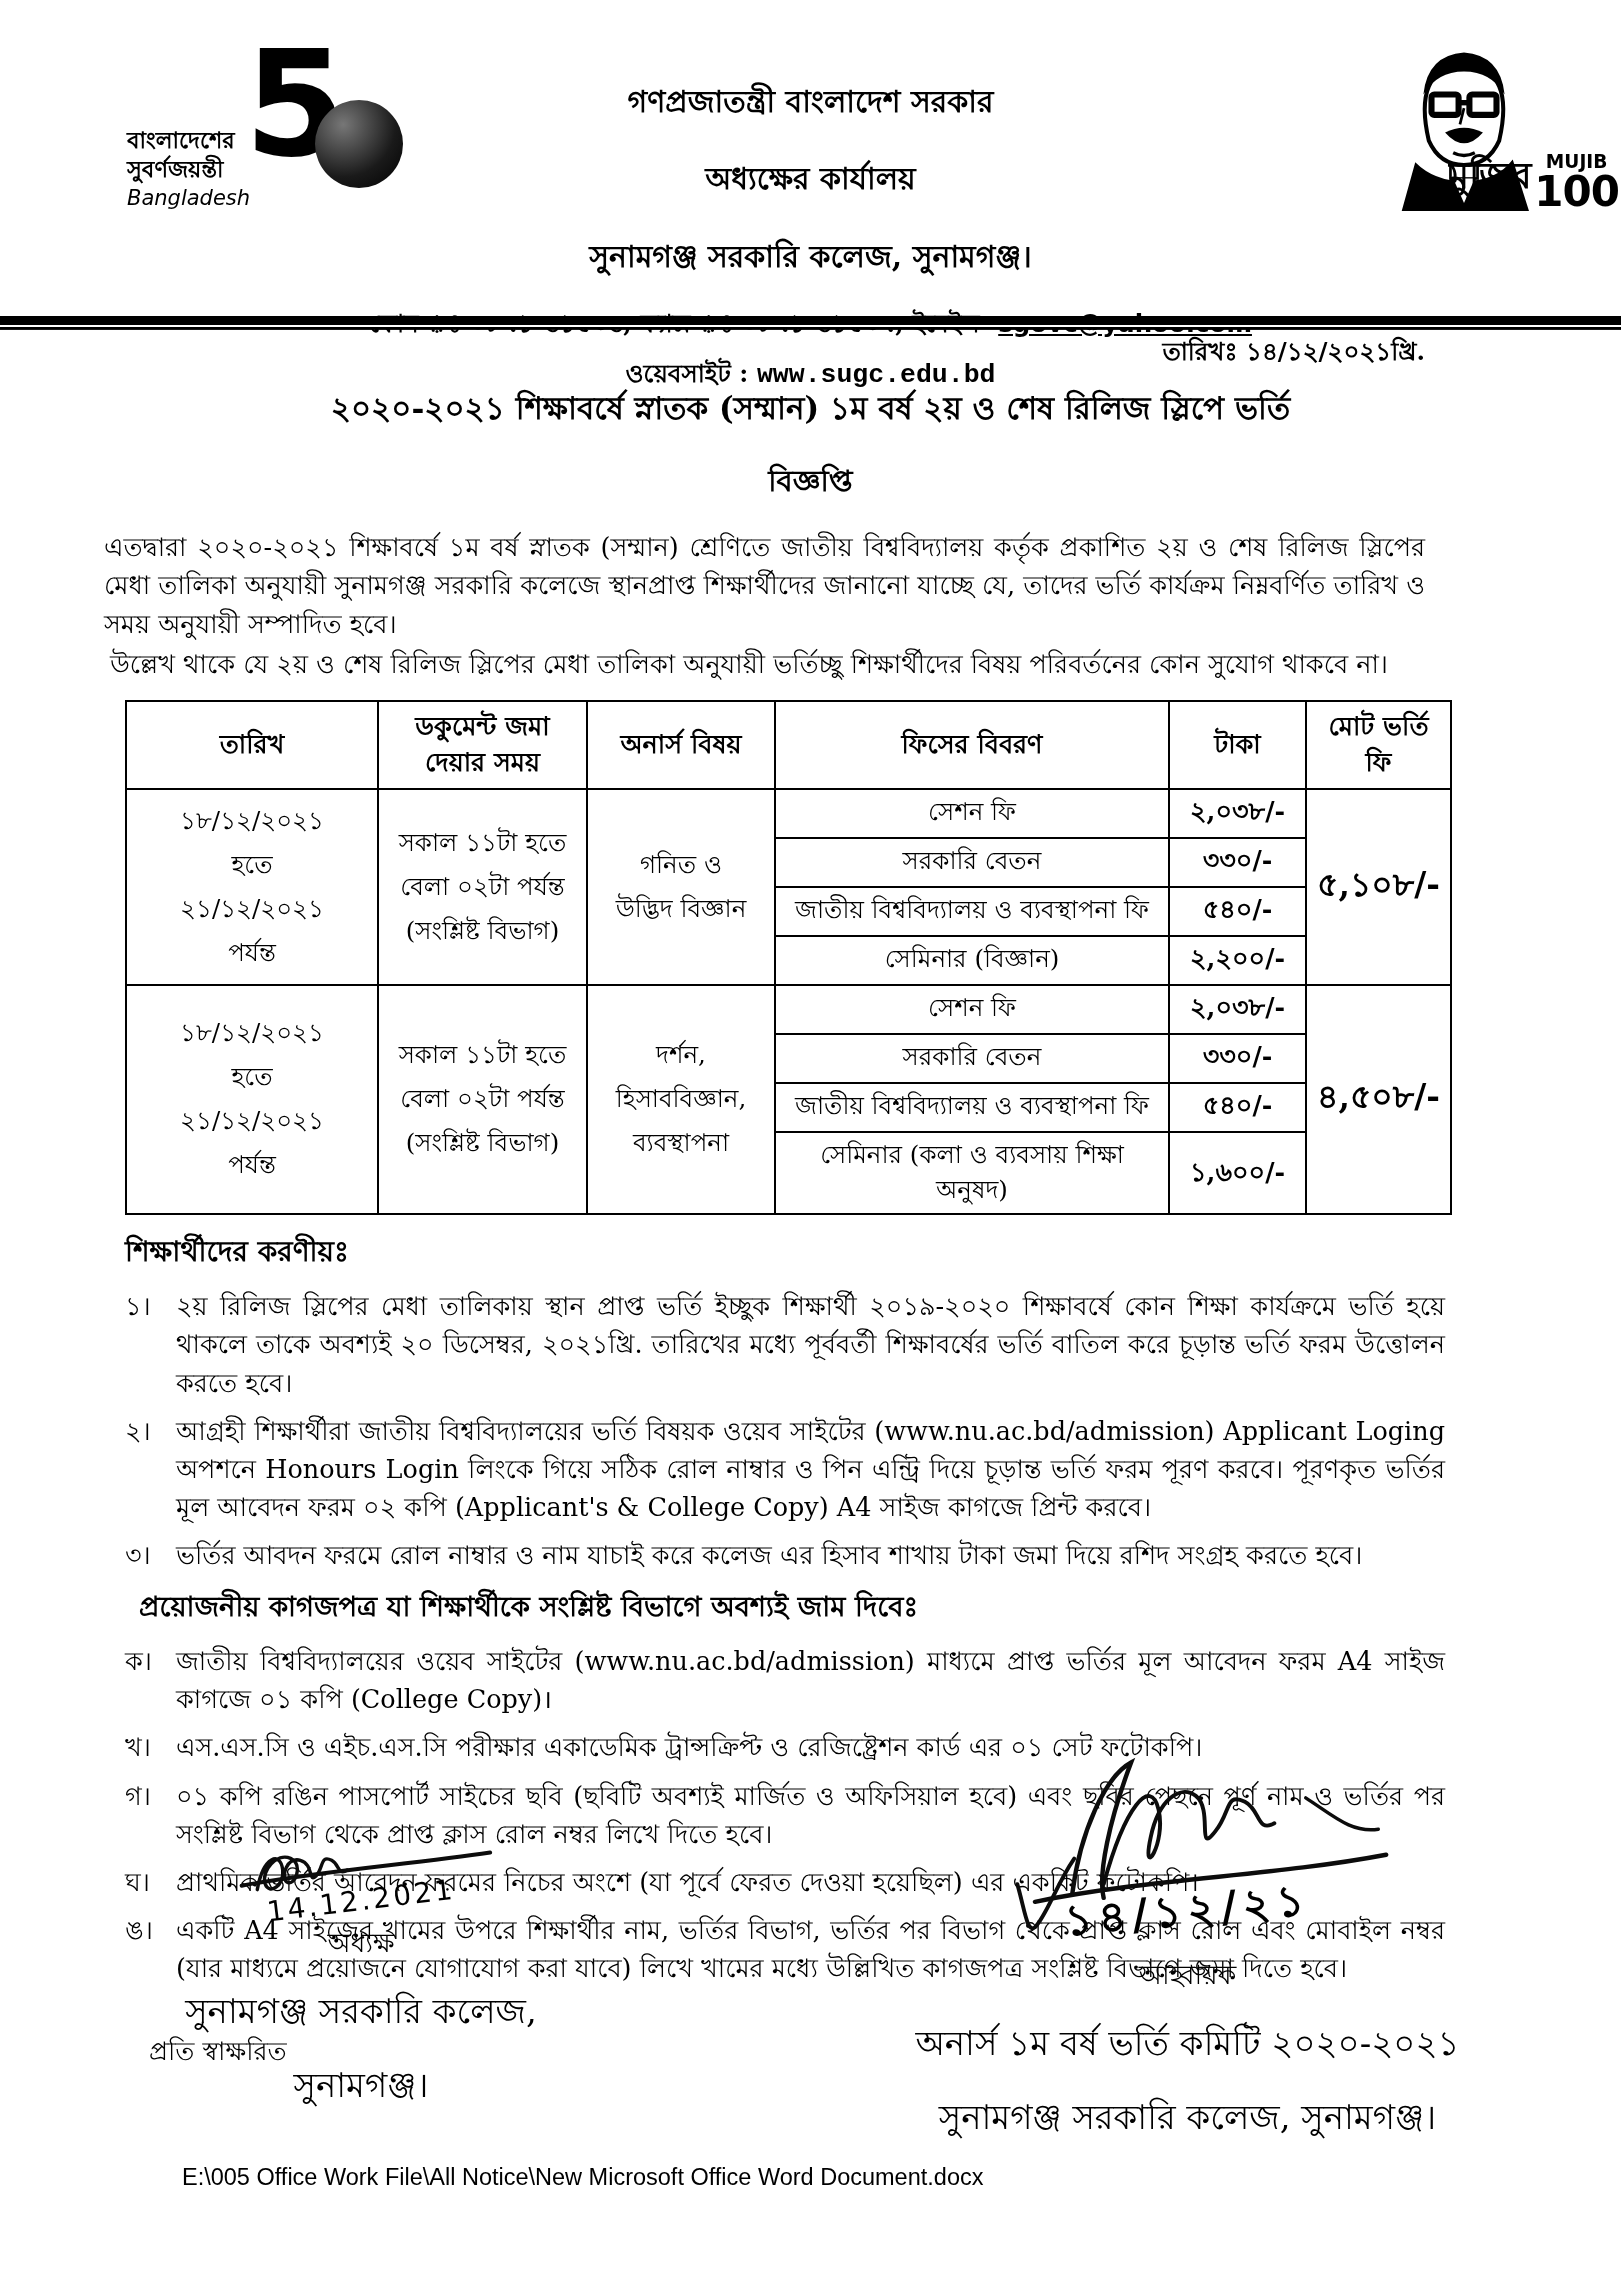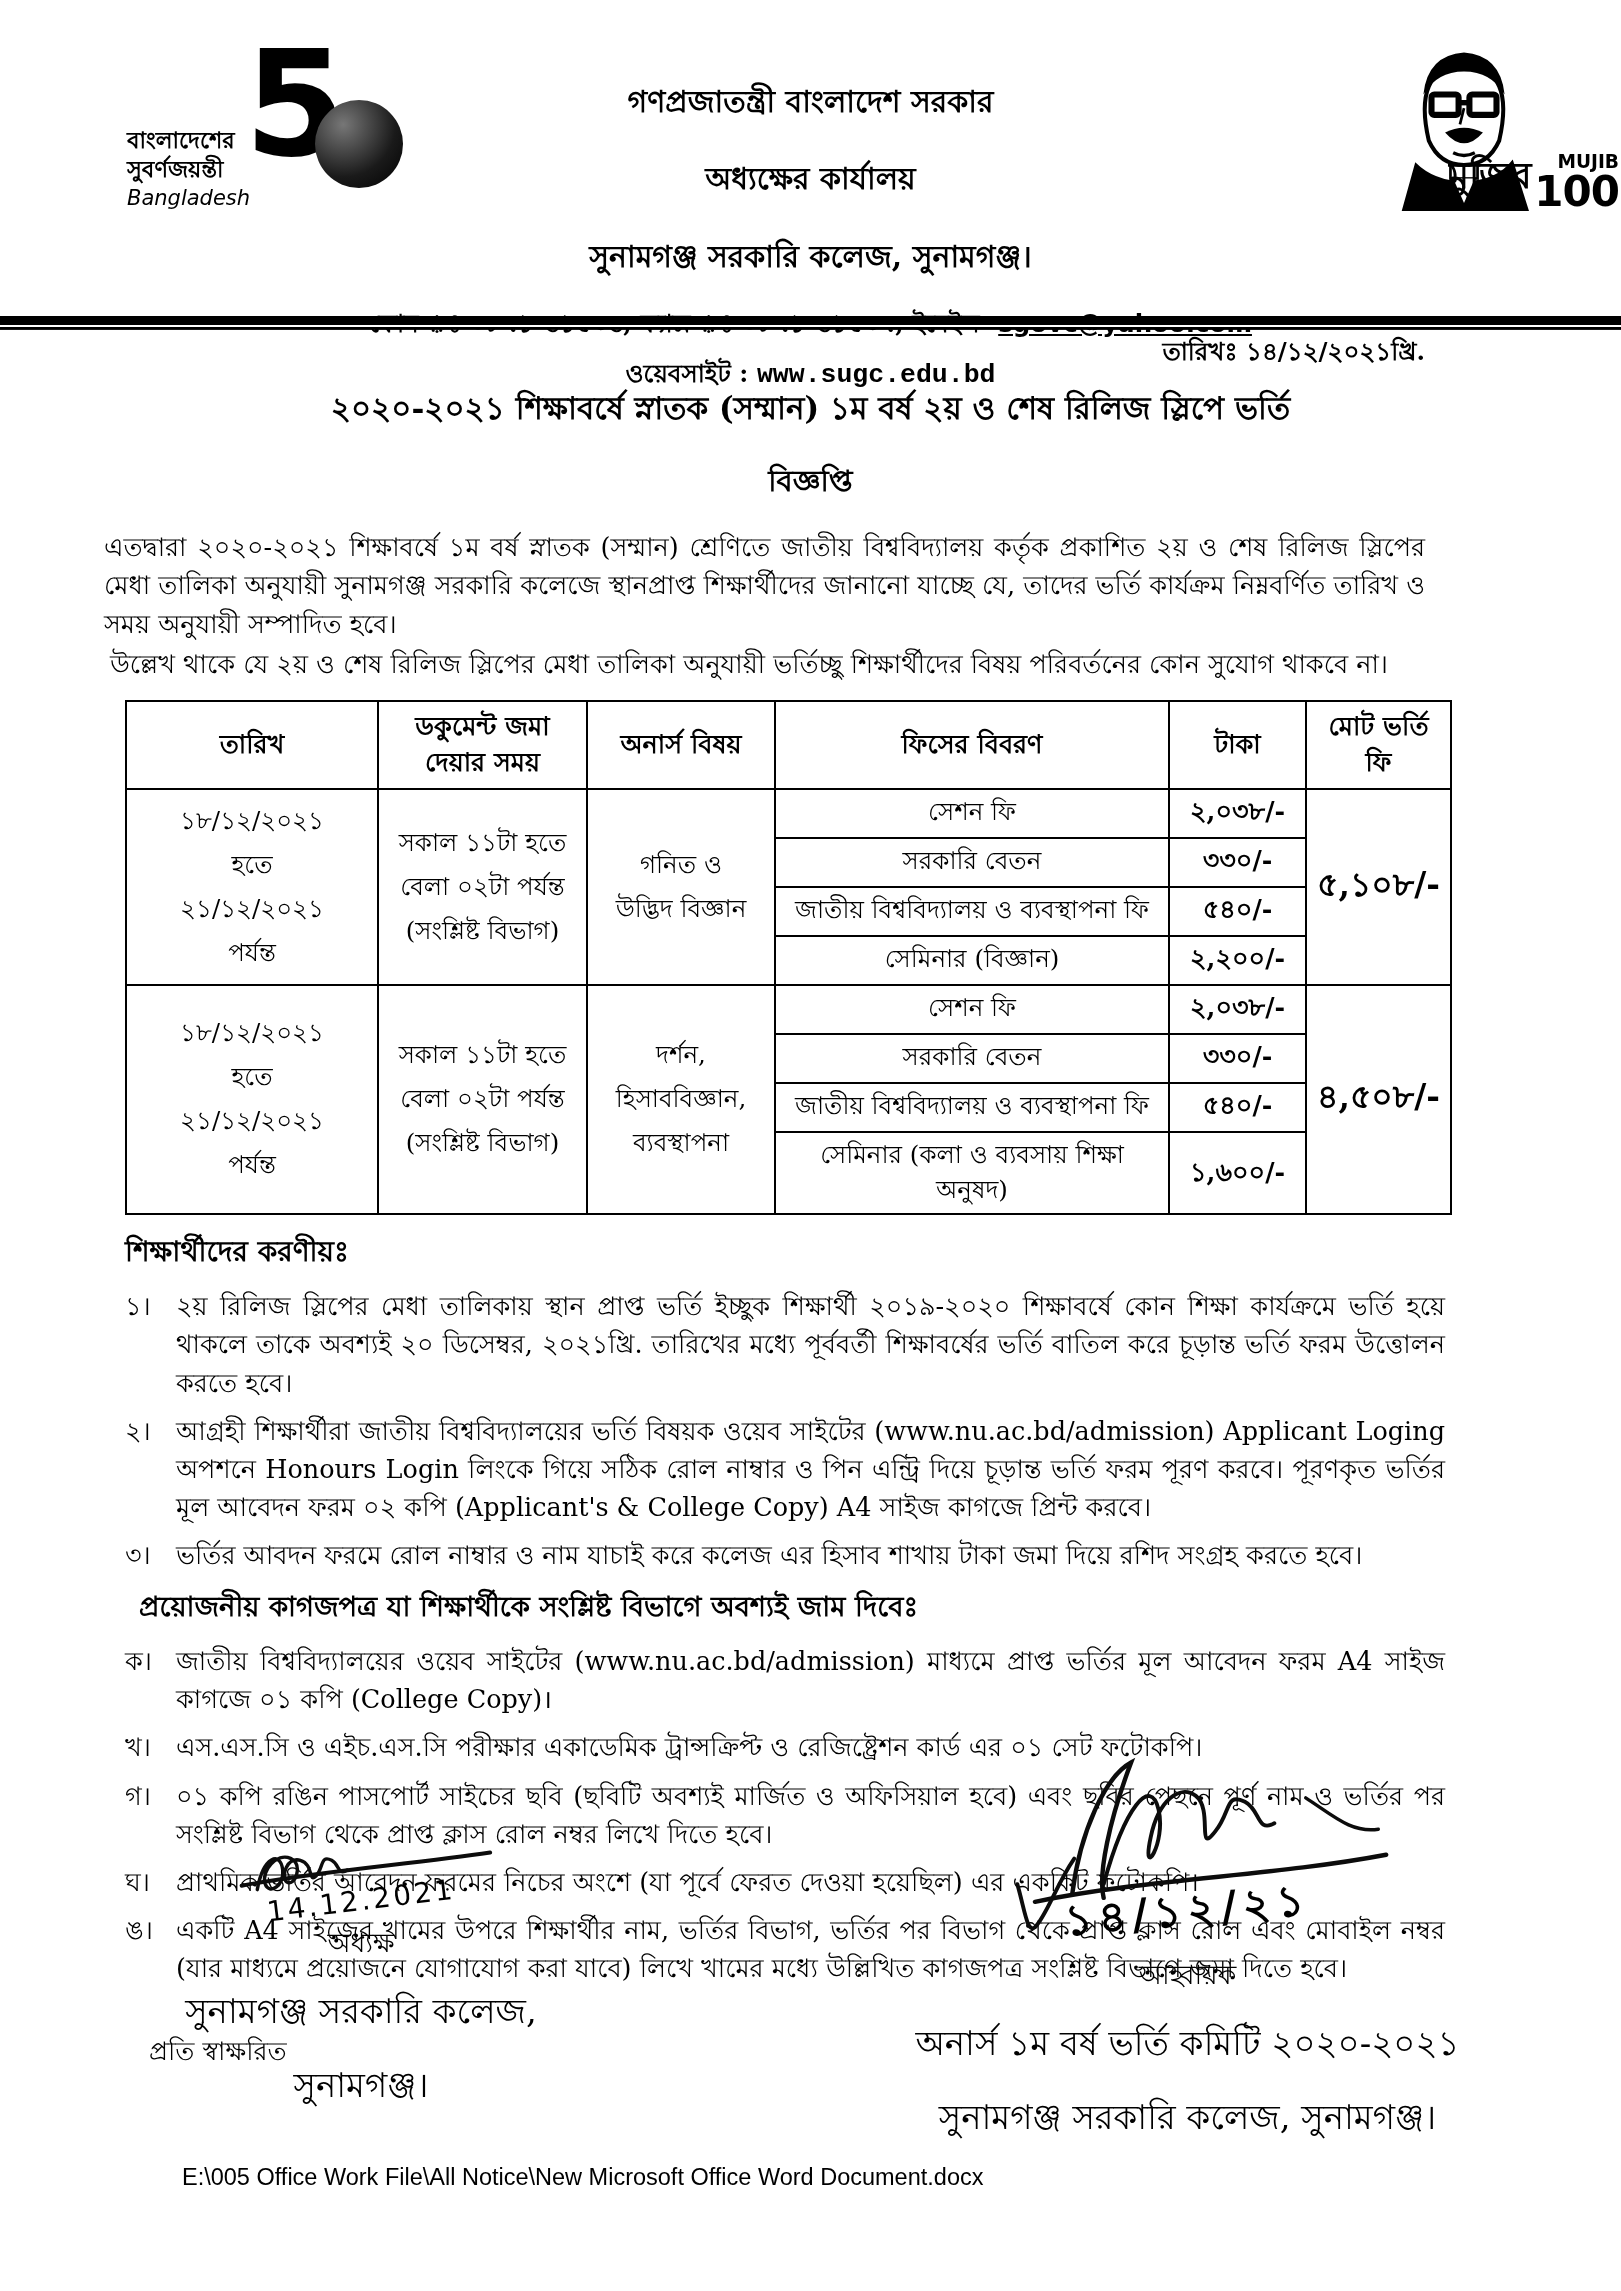--- a/index.html
+++ b/index.html
@@ -25,21 +25,21 @@
   .hdr-contact { font-size:24.5px; margin-bottom:9.8px; }
   .hdr-email { font-family:"DejaVu Sans","Liberation Sans",sans-serif; text-decoration:underline; font-size:24.5px; }
   .hdr-web { font-size:24.5px; }
   .hdr-weburl { font-family:Liberation Mono, monospace; font-size:26.5px; }
   .mujib-logo { position:absolute; right:2px; top:35px; width:243px; height:186px; }
   .mujib-portrait { position:absolute; left:0; top:0; }
   .mujib-text { position:absolute; right:0; bottom:7.8px; display:flex; align-items:flex-end; background:transparent; }
   .mujib-bn { text-align:center; font-weight:bold; line-height:1; }
   .mujib-bn1 { font-size:36px; }
   .mujib-bn2 { font-size:18.6px; margin-top:2px; }
-  .mujib-en { font-family:"DejaVu Sans","Liberation Sans",sans-serif; font-weight:bold; text-align:right; margin-left:2.9px; line-height:1; }
+  .mujib-en { font-family:"DejaVu Sans","Liberation Sans",sans-serif; font-weight:bold; text-align:center; margin-left:2.9px; line-height:1; }
   .mujib-en1 { font-size:18.6px; }
   .mujib-en2 { font-size:42px; letter-spacing:-1px; }
   .divider { position:absolute; left:0; top:316px; width:1621px; height:8.8px; background:#000; border-bottom:2px solid #fff; box-shadow:0 2.9px 0 #000; }
   
   .date-line { position:absolute; right:196px; top:333px; font-size:24.5px; font-weight:bold; }
   .main { position:absolute; left:0; top:376px; width:1621px;margin-top:8px; }
   .title { text-align:center; font-size:31px; font-weight:bold; padding:0 147px; }
   .subtitle { text-align:center; font-size:29px; font-weight:bold; margin-top:21.6px; }
   .intro { margin:21.6px 196px 0 104px; font-size:25.5px; line-height:1.5; text-align:justify; }
   .note { margin:2px 147px 0 110px; font-size:25.5px; }

